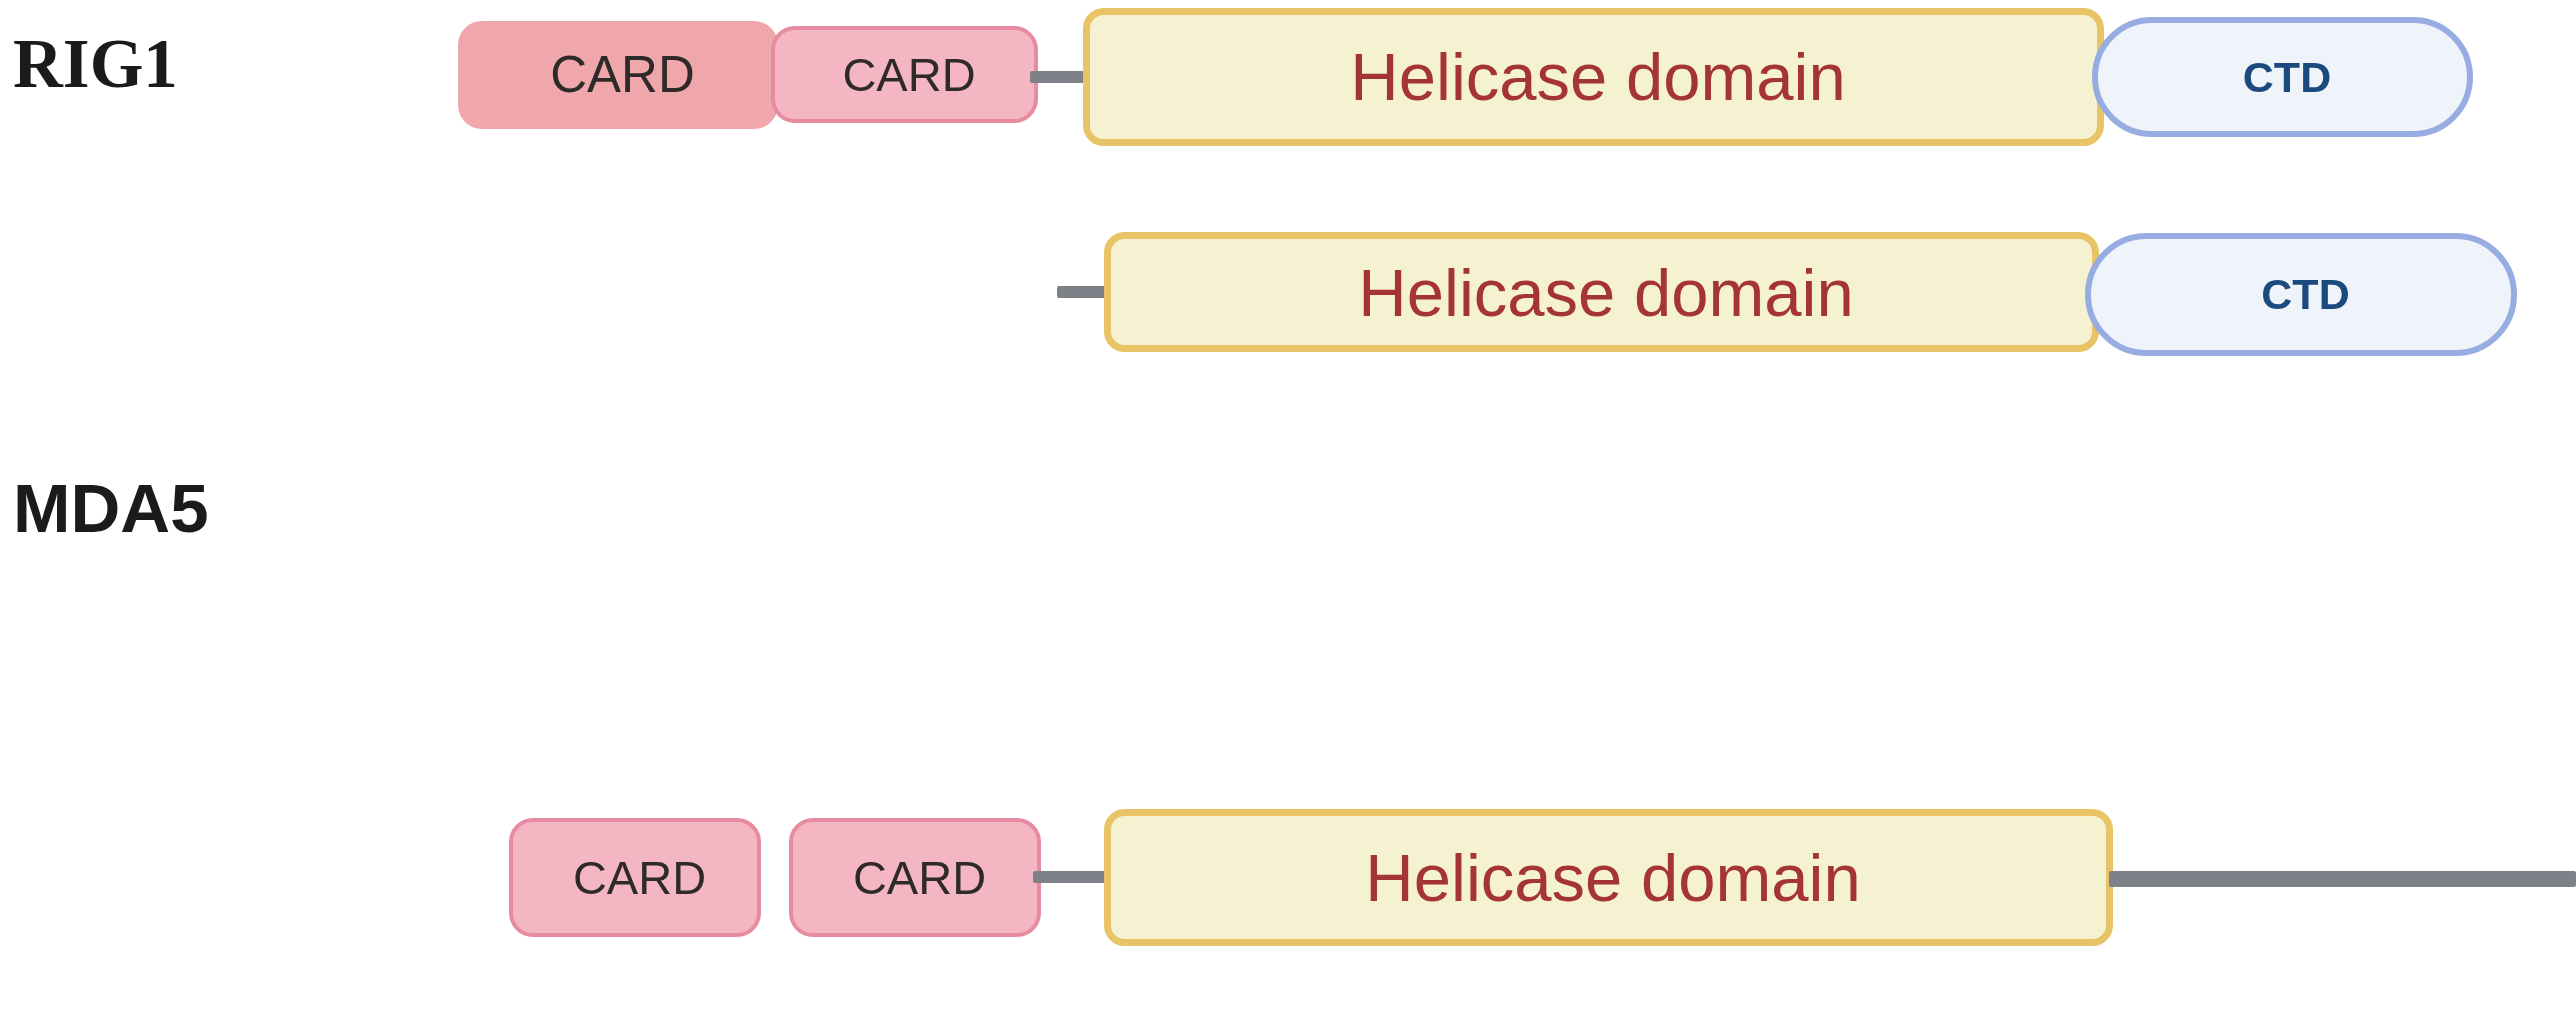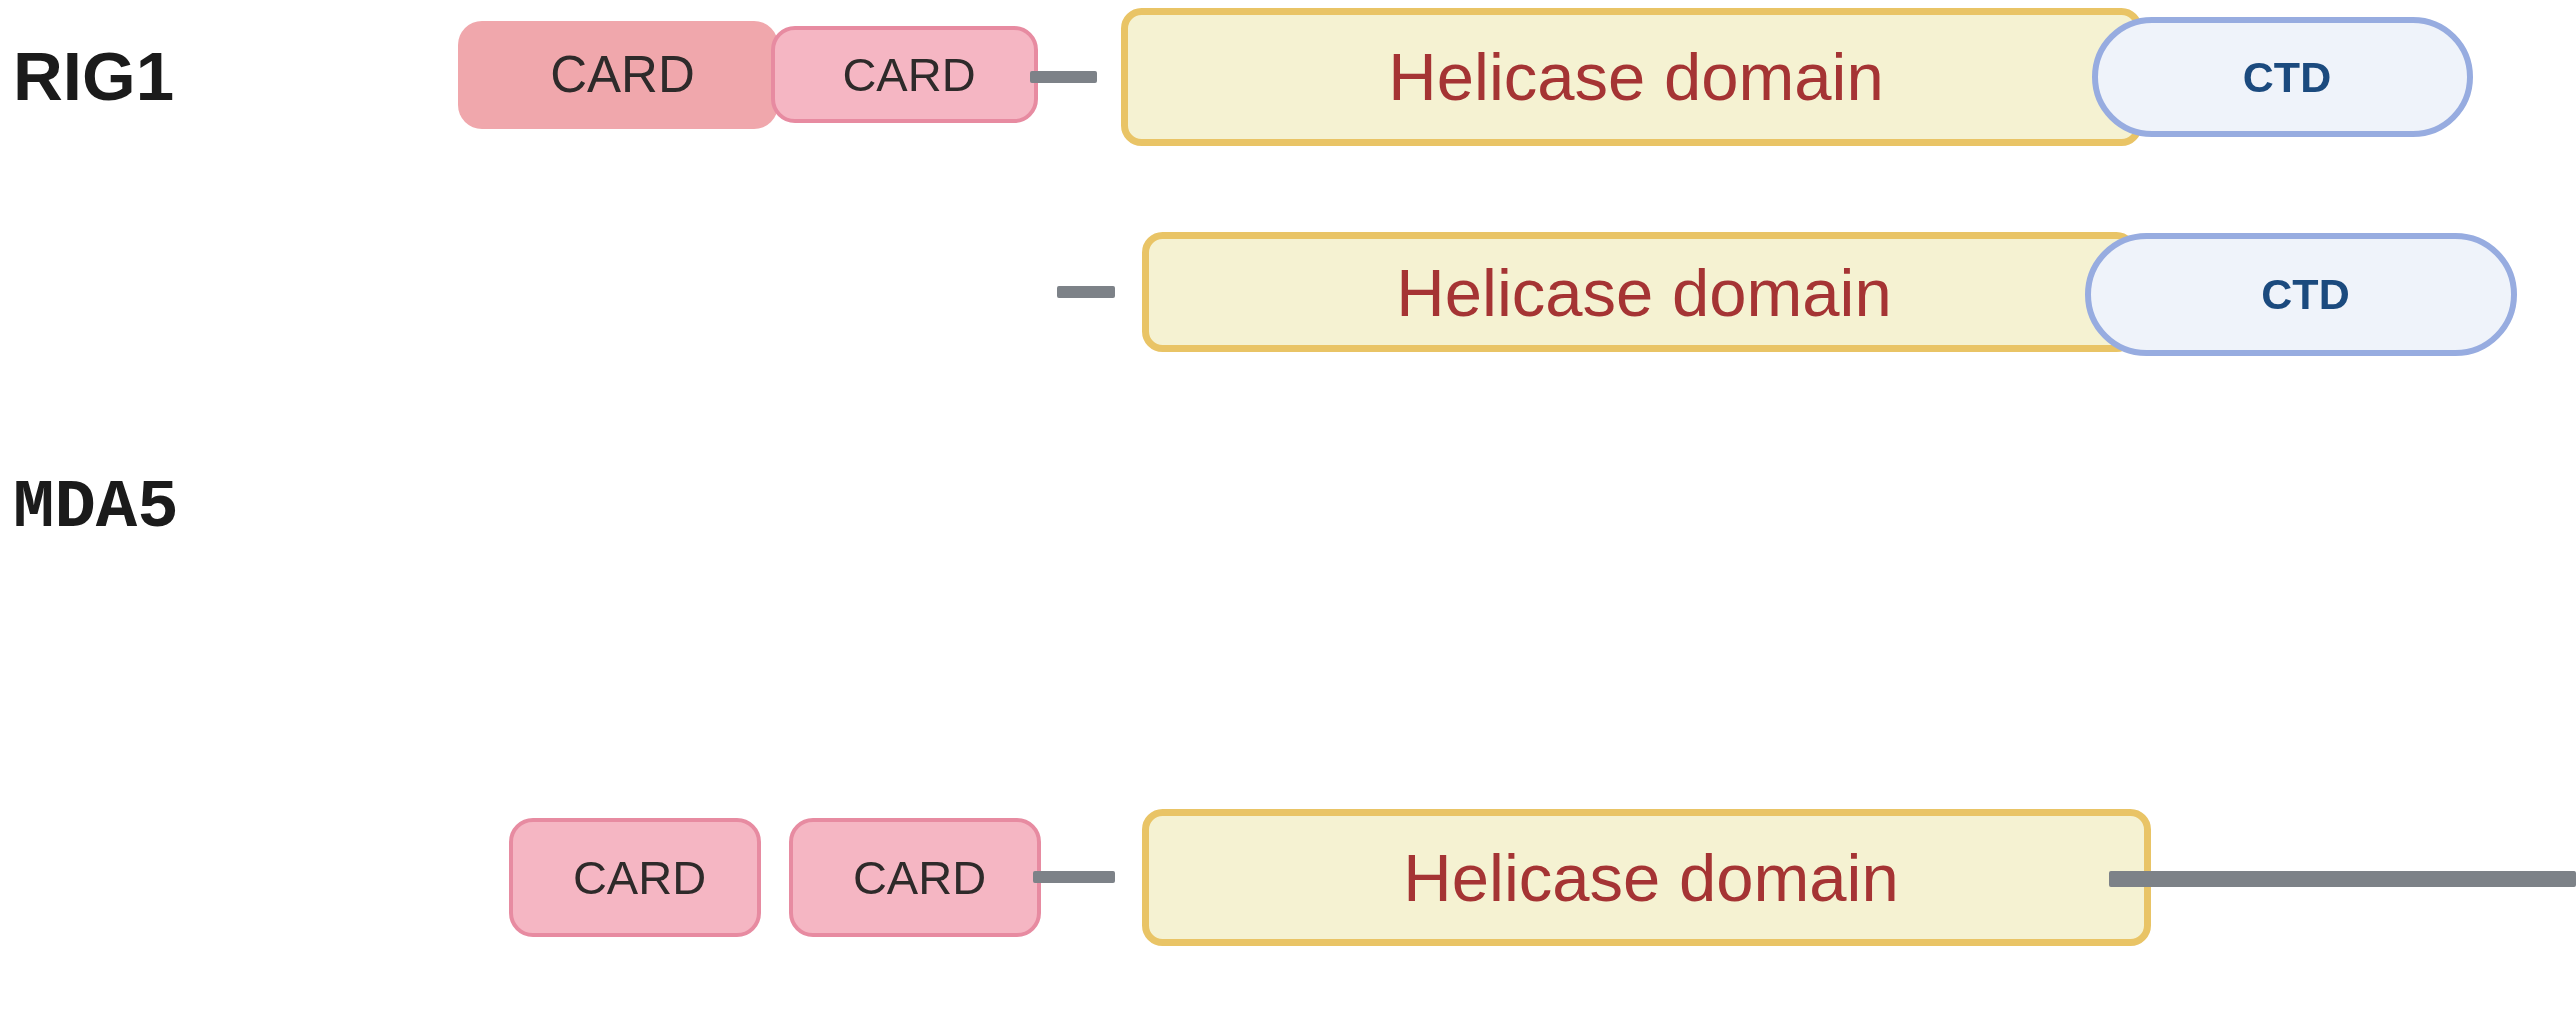--- a/index.html
+++ b/index.html
@@ -63,21 +63,20 @@
 
   
   .helicase {
     background: #f5f2d2;
     border: 7.5px solid #e9c466;
     border-radius: 20.5px;
     color: #a53434;
     font-size: 67px;
     font-weight: 400;
     font-family: "Liberation Sans", sans-serif;
-    margin-left: 38px;
   }
 
   
   .ctd {
     background: #eff3fa;
     border: 6.5px solid #97ace0;
     color: #1b4a7e;
     font-size: 43px;
     font-weight: bold;
     font-family: "Liberation Sans", sans-serif;
@@ -90,21 +89,21 @@
     position: absolute;
     background: #7d8288;
     border-radius: 1.9px;
   }
 </style>
 </head>
 <body>
 
 <div id="canvas">
 
-  <div class="row-label" style="left:13px; top:42px;">RIG1</div>
+  <div class="row-label" style="left:13px; top:30px;font-family:Liberation Serif, serif;">RIG1</div>
 
   <div class="domain card-solid" style="left:458px; top:20.5px; width:320px; height:108px;">
     <span>CARD</span>
   </div>
 
   <div class="domain card-outlined" style="left:771px; top:26px; width:267px; height:97px;">
     <span>CARD</span>
   </div>
 
   <div class="linker" style="left:1030px; top:71px; width:67px; height:12px;"></div>
@@ -121,21 +120,21 @@
   <div class="linker" style="left:1057px; top:286px; width:58px; height:12px;"></div>
 
   <div class="domain helicase" style="left:1104px; top:232px; width:995px; height:120px;">
     <span>Helicase domain</span>
   </div>
 
   <div class="domain ctd ctd-pill" style="left:2085px; top:233px; width:432px; height:123px;">
     <span>CTD</span>
   </div>
 
-  <div class="row-label" style="left:13px; top:474px;font-family:Liberation Mono, monospace;">MDA5</div>
+  <div class="row-label" style="left:13px; top:474px;">MDA5</div>
 
   <div class="domain card-outlined" style="left:509px; top:818px; width:252px; height:119px;">
     <span>CARD</span>
   </div>
 
   <div class="domain card-outlined" style="left:789px; top:818px; width:252px; height:119px;">
     <span>CARD</span>
   </div>
 
   <div class="linker" style="left:1033px; top:871px; width:82px; height:12px;"></div>

